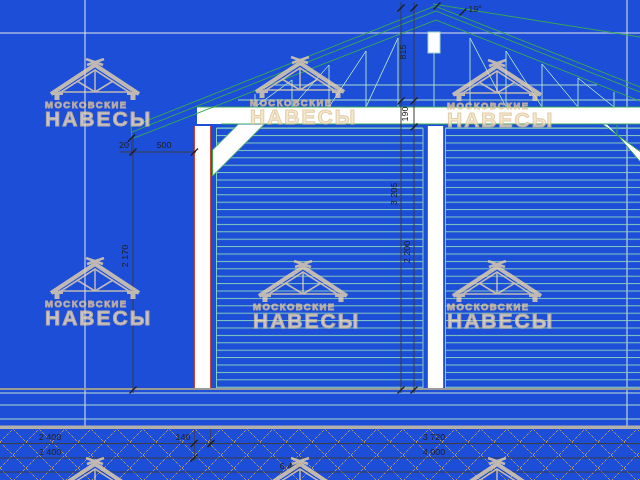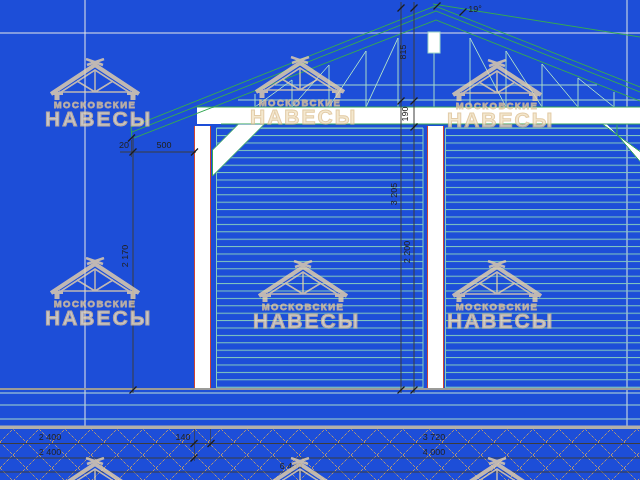--- a/index.html
+++ b/index.html
@@ -1,21 +1,21 @@
 <!DOCTYPE html>
 <html><head>
 <meta charset="utf-8">
 <style>
   html,body{margin:0;padding:0;background:#fff;}
   .stage{position:relative;width:640px;height:480px;overflow:hidden;background:#1d4ed8;
          font-family:"Liberation Sans",sans-serif;padding-left:18px;}
   .stage svg{position:absolute;left:0;top:0;}
   .dimtxt{font-family:"Liberation Sans",sans-serif;font-size:9px;fill:#222;}
   
-  .wm{position:absolute;width:100px;text-align:center;opacity:.8;pointer-events:none;}
+  .wm{position:absolute;width:100px;text-align:left;opacity:.8;pointer-events:none;}
   .wm .wline1{font-weight:bold;font-size:9.5px;letter-spacing:1.5px;color:#eedcb8;
               -webkit-text-stroke:0.8px #dcbf92;line-height:10px;white-space:nowrap;}
   .wm .wline2{font-weight:bold;font-size:21px;letter-spacing:2px;color:#f2e3c4;
               -webkit-text-stroke:1px #dcbf92;line-height:17px;white-space:nowrap;}
   .wm svg{position:static;display:block;margin:0 auto;}
 </style>
 </head>
 <body>
 
 <div class="stage">

